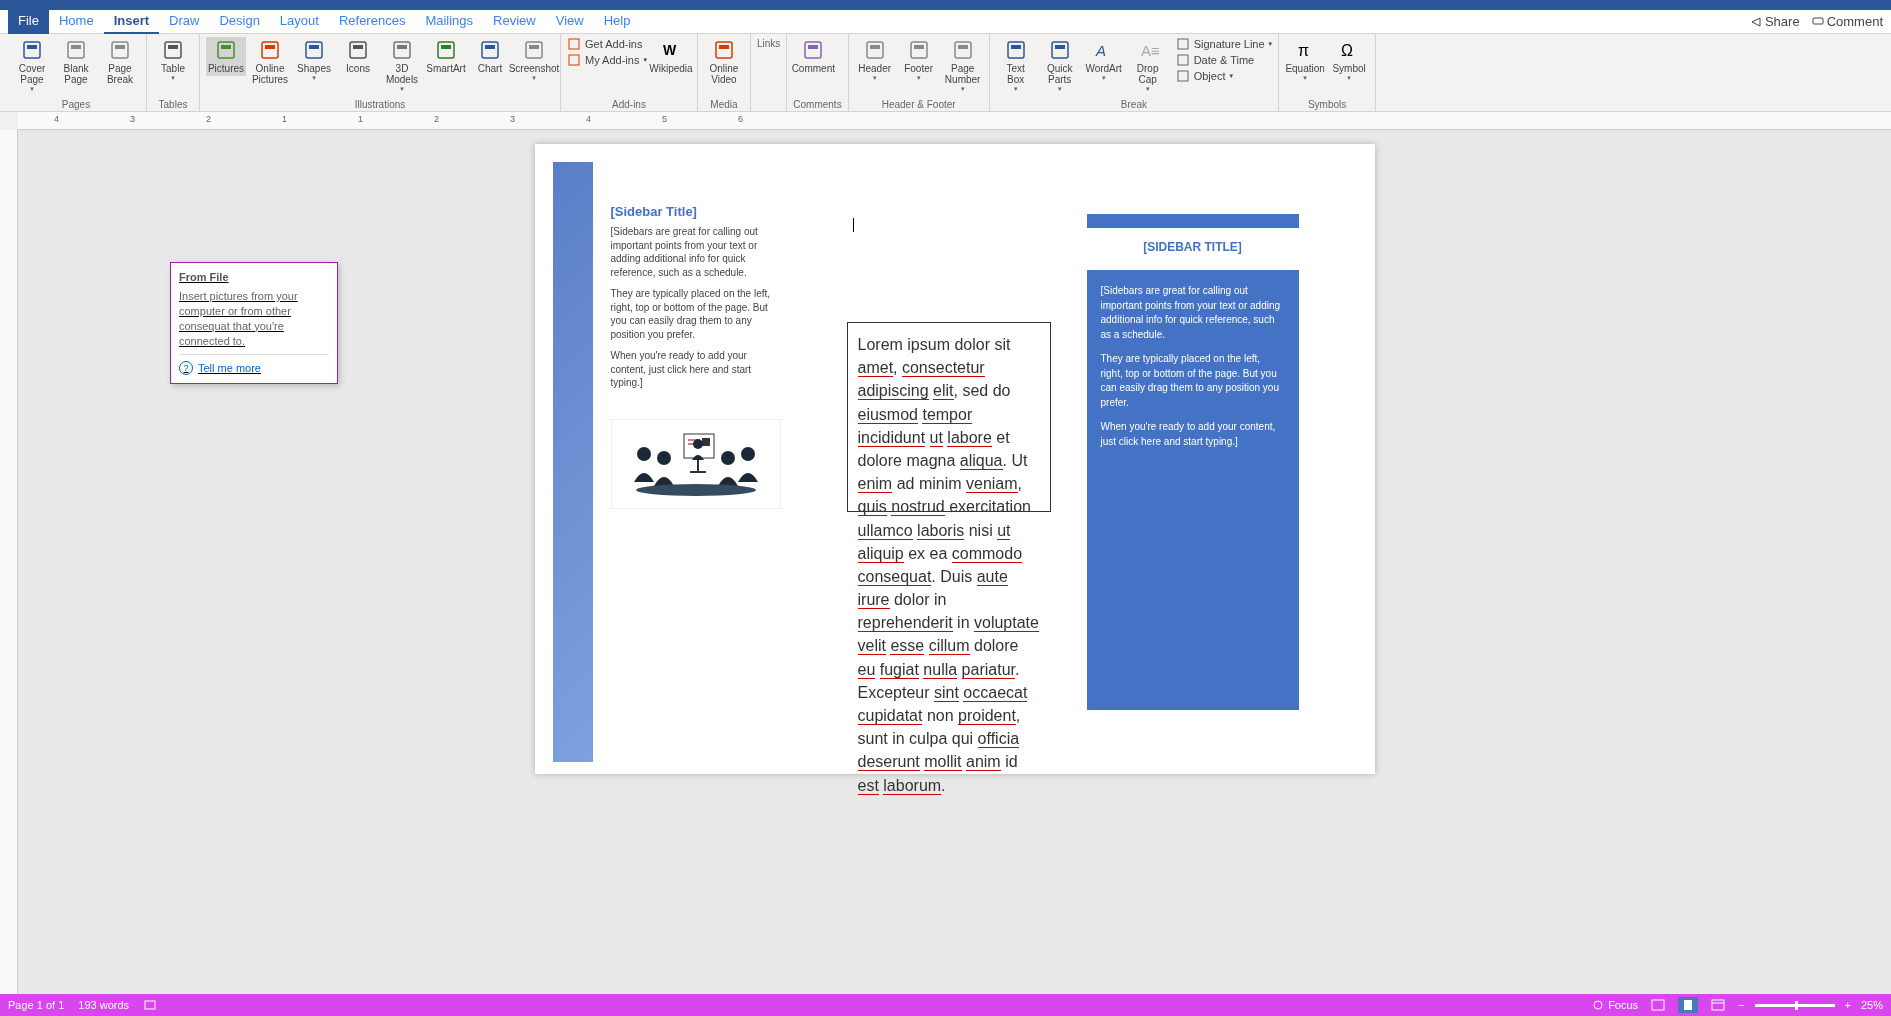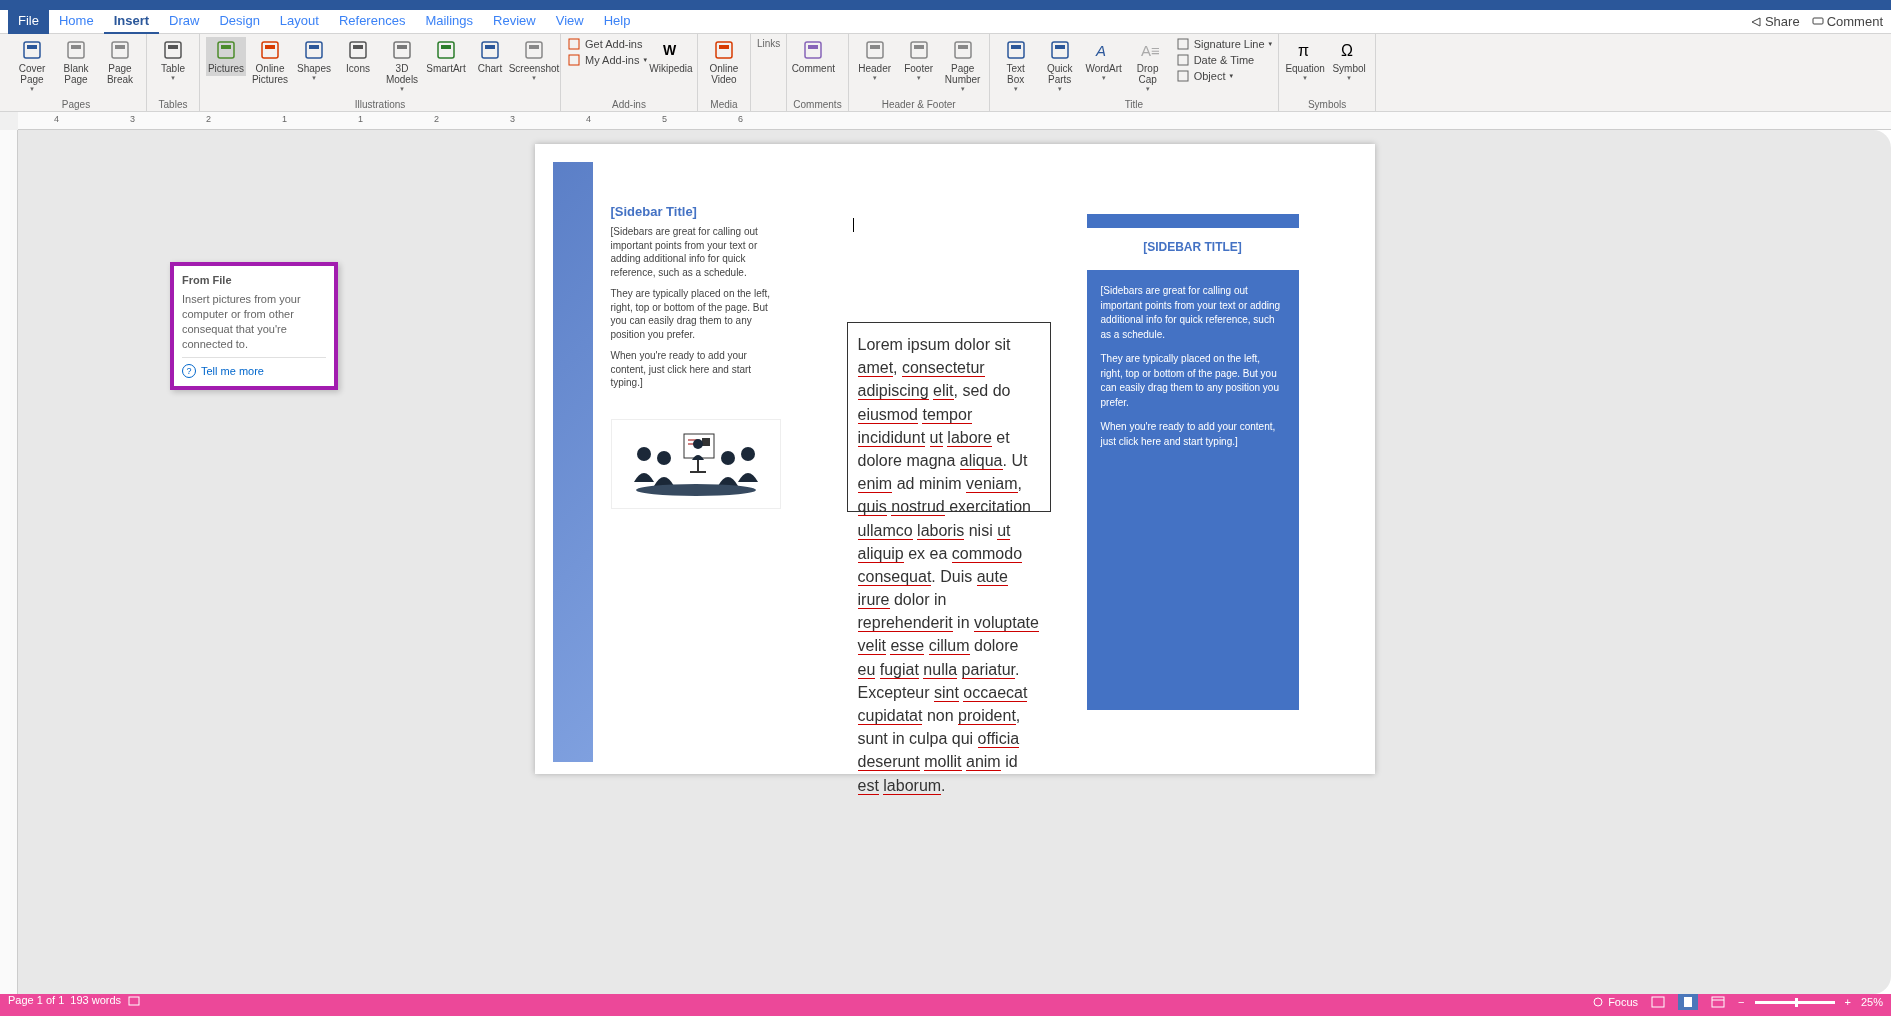--- a/index.html
+++ b/index.html
@@ -24,21 +24,21 @@
 .btn .dd { font-size: 7px; color: #666; }
 .small-list { display: flex; flex-direction: column; gap: 2px; font-size: 11px; color: #444; }
 .small-item { display: flex; align-items: center; gap: 4px; cursor: pointer; }
 .small-icon { width: 14px; height: 14px; display: inline-flex; align-items: center; justify-content: center; }
 
 .ruler-area { height: 18px; background: #f0f0f0; display: flex; }
 .ruler-left { width: 18px; background: #f0f0f0; }
 .ruler-h { flex: 1; position: relative; font-size: 9px; color: #666; background: #fafafa; border-bottom: 1px solid #ccc; }
 .ruler-h .tick { position: absolute; top: 2px; }
 
-.workspace { position: relative; height: calc(100vh - 10px - 24px - 78px - 18px - 22px); background: #e8e8e8; display: flex; border-radius: 18px; }
+.workspace { position: relative; height: calc(100vh - 10px - 24px - 78px - 18px - 22px); background: #e8e8e8; display: flex; }
 .ruler-v { width: 18px; background: #fafafa; border-right: 1px solid #ccc; position: relative; font-size: 9px; color: #666; }
 .canvas { flex: 1; overflow: auto; display: flex; justify-content: center; padding: 14px 0; }
 
 .page { width: 840px; height: 630px; background: #fff; box-shadow: 0 0 6px rgba(0,0,0,0.25); position: relative; }
 
 .blue-bar { position: absolute; left: 18px; top: 18px; width: 40px; height: 600px; background: linear-gradient(135deg, #5b7fc7 0%, #7fa0df 100%); }
 .blue-bar::after { content: ""; position: absolute; bottom: 0; right: -20px; width: 0; height: 0; }
 
 .sidebar-left { position: absolute; left: 76px; top: 60px; width: 170px; }
 .sidebar-title { font-size: 13px; font-weight: 600; color: #4472c4; margin-bottom: 6px; }
@@ -49,27 +49,27 @@
 .text-box { position: absolute; left: 312px; top: 178px; width: 204px; height: 190px; border: 1px solid #333; padding: 10px; font-size: 16px; color: #333; line-height: 1.45; }
 .text-box .sp { border-bottom: 1.5px solid #c00; }
 
 .cursor-blink { position: absolute; left: 318px; top: 74px; width: 1px; height: 14px; background: #000; }
 
 .sidebar-right-bar { position: absolute; right: 76px; top: 70px; width: 212px; height: 14px; background: #4472c4; }
 .sidebar-right-title { position: absolute; right: 76px; top: 96px; width: 212px; text-align: center; font-size: 12px; font-weight: 600; color: #4472c4; }
 .sidebar-right { position: absolute; right: 76px; top: 126px; width: 212px; height: 440px; background: #4472c4; padding: 14px; color: #fff; font-size: 10px; line-height: 1.45; }
 .sidebar-right p { margin-bottom: 10px; }
 
-.tooltip { position: absolute; left: 170px; top: 132px; width: 168px; background: #fff; border: 4px solid #a21caf; box-shadow: 2px 2px 6px rgba(0,0,0,0.2); font-size: 11px; padding: 8px; z-index: 50; }
+.tooltip { position: absolute; left: 170px; top: 132px; width: 168px; background: #fff; border: 1px solid #a21caf; box-shadow: 2px 2px 6px rgba(0,0,0,0.2); font-size: 11px; padding: 8px; z-index: 50; text-decoration: underline; }
 .tooltip-title { font-weight: 600; color: #555; margin-bottom: 6px; }
 .tooltip-body { color: #666; line-height: 1.35; padding-bottom: 6px; border-bottom: 1px solid #e0e0e0; margin-bottom: 6px; }
 .tooltip-more { display: flex; align-items: center; gap: 5px; color: #0066cc; cursor: pointer; }
 .tooltip-more .q { width: 14px; height: 14px; border: 1.5px solid #0066cc; border-radius: 50%; display: inline-flex; align-items: center; justify-content: center; font-size: 9px; color: #0066cc; }
 
-.statusbar { height: 22px; background: #ec4899; color: #fff; display: flex; align-items: flex-start; padding: 0 8px; font-size: 11px; gap: 6px; }
+.statusbar { height: 22px; background: #d946ef; color: #fff; display: flex; align-items: center; padding: 0 8px; font-size: 11px; gap: 14px; }
 .statusbar .right { margin-left: auto; display: flex; align-items: center; gap: 10px; }
 .view-btn { width: 20px; height: 16px; display: inline-flex; align-items: center; justify-content: center; cursor: pointer; }
 .view-btn.active { background: #4b77ba; }
 .zoom-slider { width: 80px; height: 3px; background: #fff; position: relative; }
 .zoom-thumb { position: absolute; left: 50%; top: -3px; width: 3px; height: 9px; background: #fff; }
 
 svg { display: block; }
 </style>
 </head>
 <body>
@@ -299,21 +299,21 @@
                 <rect x="1" y="1" width="10" height="10" fill="none" stroke="#666"></rect>
               </svg>
             </span>Date &amp; Time</div>
           <div class="small-item"><span class="small-icon">
               <svg width="12" height="12">
                 <rect x="1" y="1" width="10" height="10" fill="none" stroke="#666"></rect>
               </svg>
             </span>Object <span style="font-size:7px;">▾</span></div>
         </div>
       </div>
-      <div class="group-label">Title</div>
+      <div class="group-label">Break</div>
     </div>
     <div class="group">
       <div class="group-items">
         <div class="btn"><div class="icon">
             <svg width="22" height="22">
               <text x="4" y="17" font-size="16" font-family="serif">π</text>
             </svg>
           </div>Equation<span class="dd">▾</span></div>
         <div class="btn"><div class="icon">
             <svg width="22" height="22">

